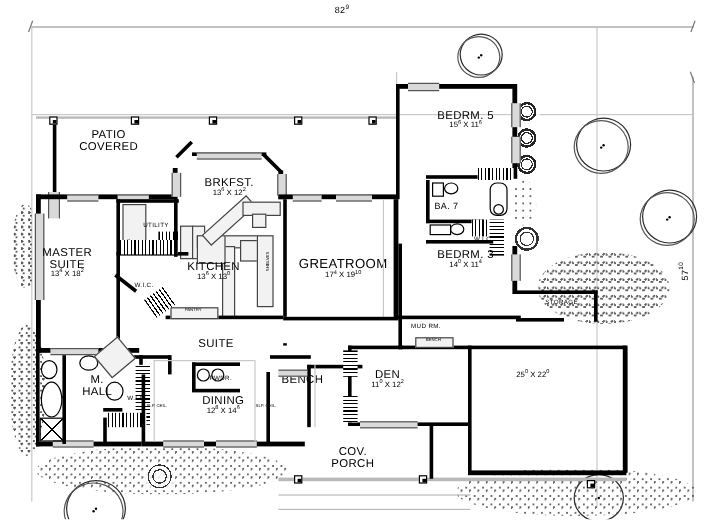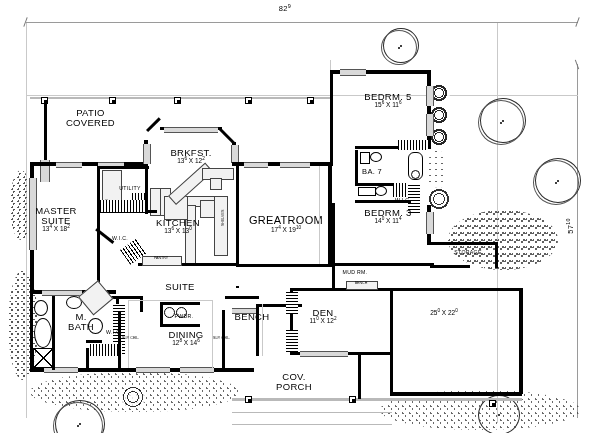--- a/index.html
+++ b/index.html
@@ -304,21 +304,21 @@
   <div class="wall" style="left:52px;top:296px;width:3px;height:36px;"></div>
   <div class="wall" style="left:52px;top:330px;width:3px;height:40px;"></div>
   <div class="fix-o" style="left:34px;top:300px;width:12px;height:14px;"></div>
   <div class="fix-o" style="left:34px;top:318px;width:16px;height:28px;"></div>
   <div class="fix" style="left:33px;top:348px;width:19px;height:18px;background:linear-gradient(45deg,transparent 48%,#000 48% 52%,transparent 52%),linear-gradient(-45deg,transparent 48%,#000 48% 52%,transparent 52%);"></div>
   <div class="fix-o" style="left:66px;top:296px;width:14px;height:11px;"></div>
   <div class="cab" style="left:78px;top:297px;width:24px;height:22px;transform:rotate(-40deg);transform-origin:left top;"></div>
   <div class="fix-o" style="left:88px;top:318px;width:13px;height:14px;"></div>
   <div class="lbl rm-md" style="left:56px;top:312px;width:50px;">
     <span class="nm">M.</span>
-    <span class="nm">BATH</span>
+    <span class="nm">HALL</span>
   </div>
 
   <div class="hatch-h" style="left:113px;top:304px;width:12px;height:50px;"></div>
   <div class="hatch" style="left:90px;top:344px;width:32px;height:12px;"></div>
   <div class="lbl rm-xs" style="left:96px;top:330px;width:36px;">
     <span>W.I.C.</span>
   </div>
   <div class="wall" style="left:86px;top:348px;width:3px;height:22px;"></div>
   <div class="wall" style="left:86px;top:340px;width:16px;height:3px;"></div>
 

